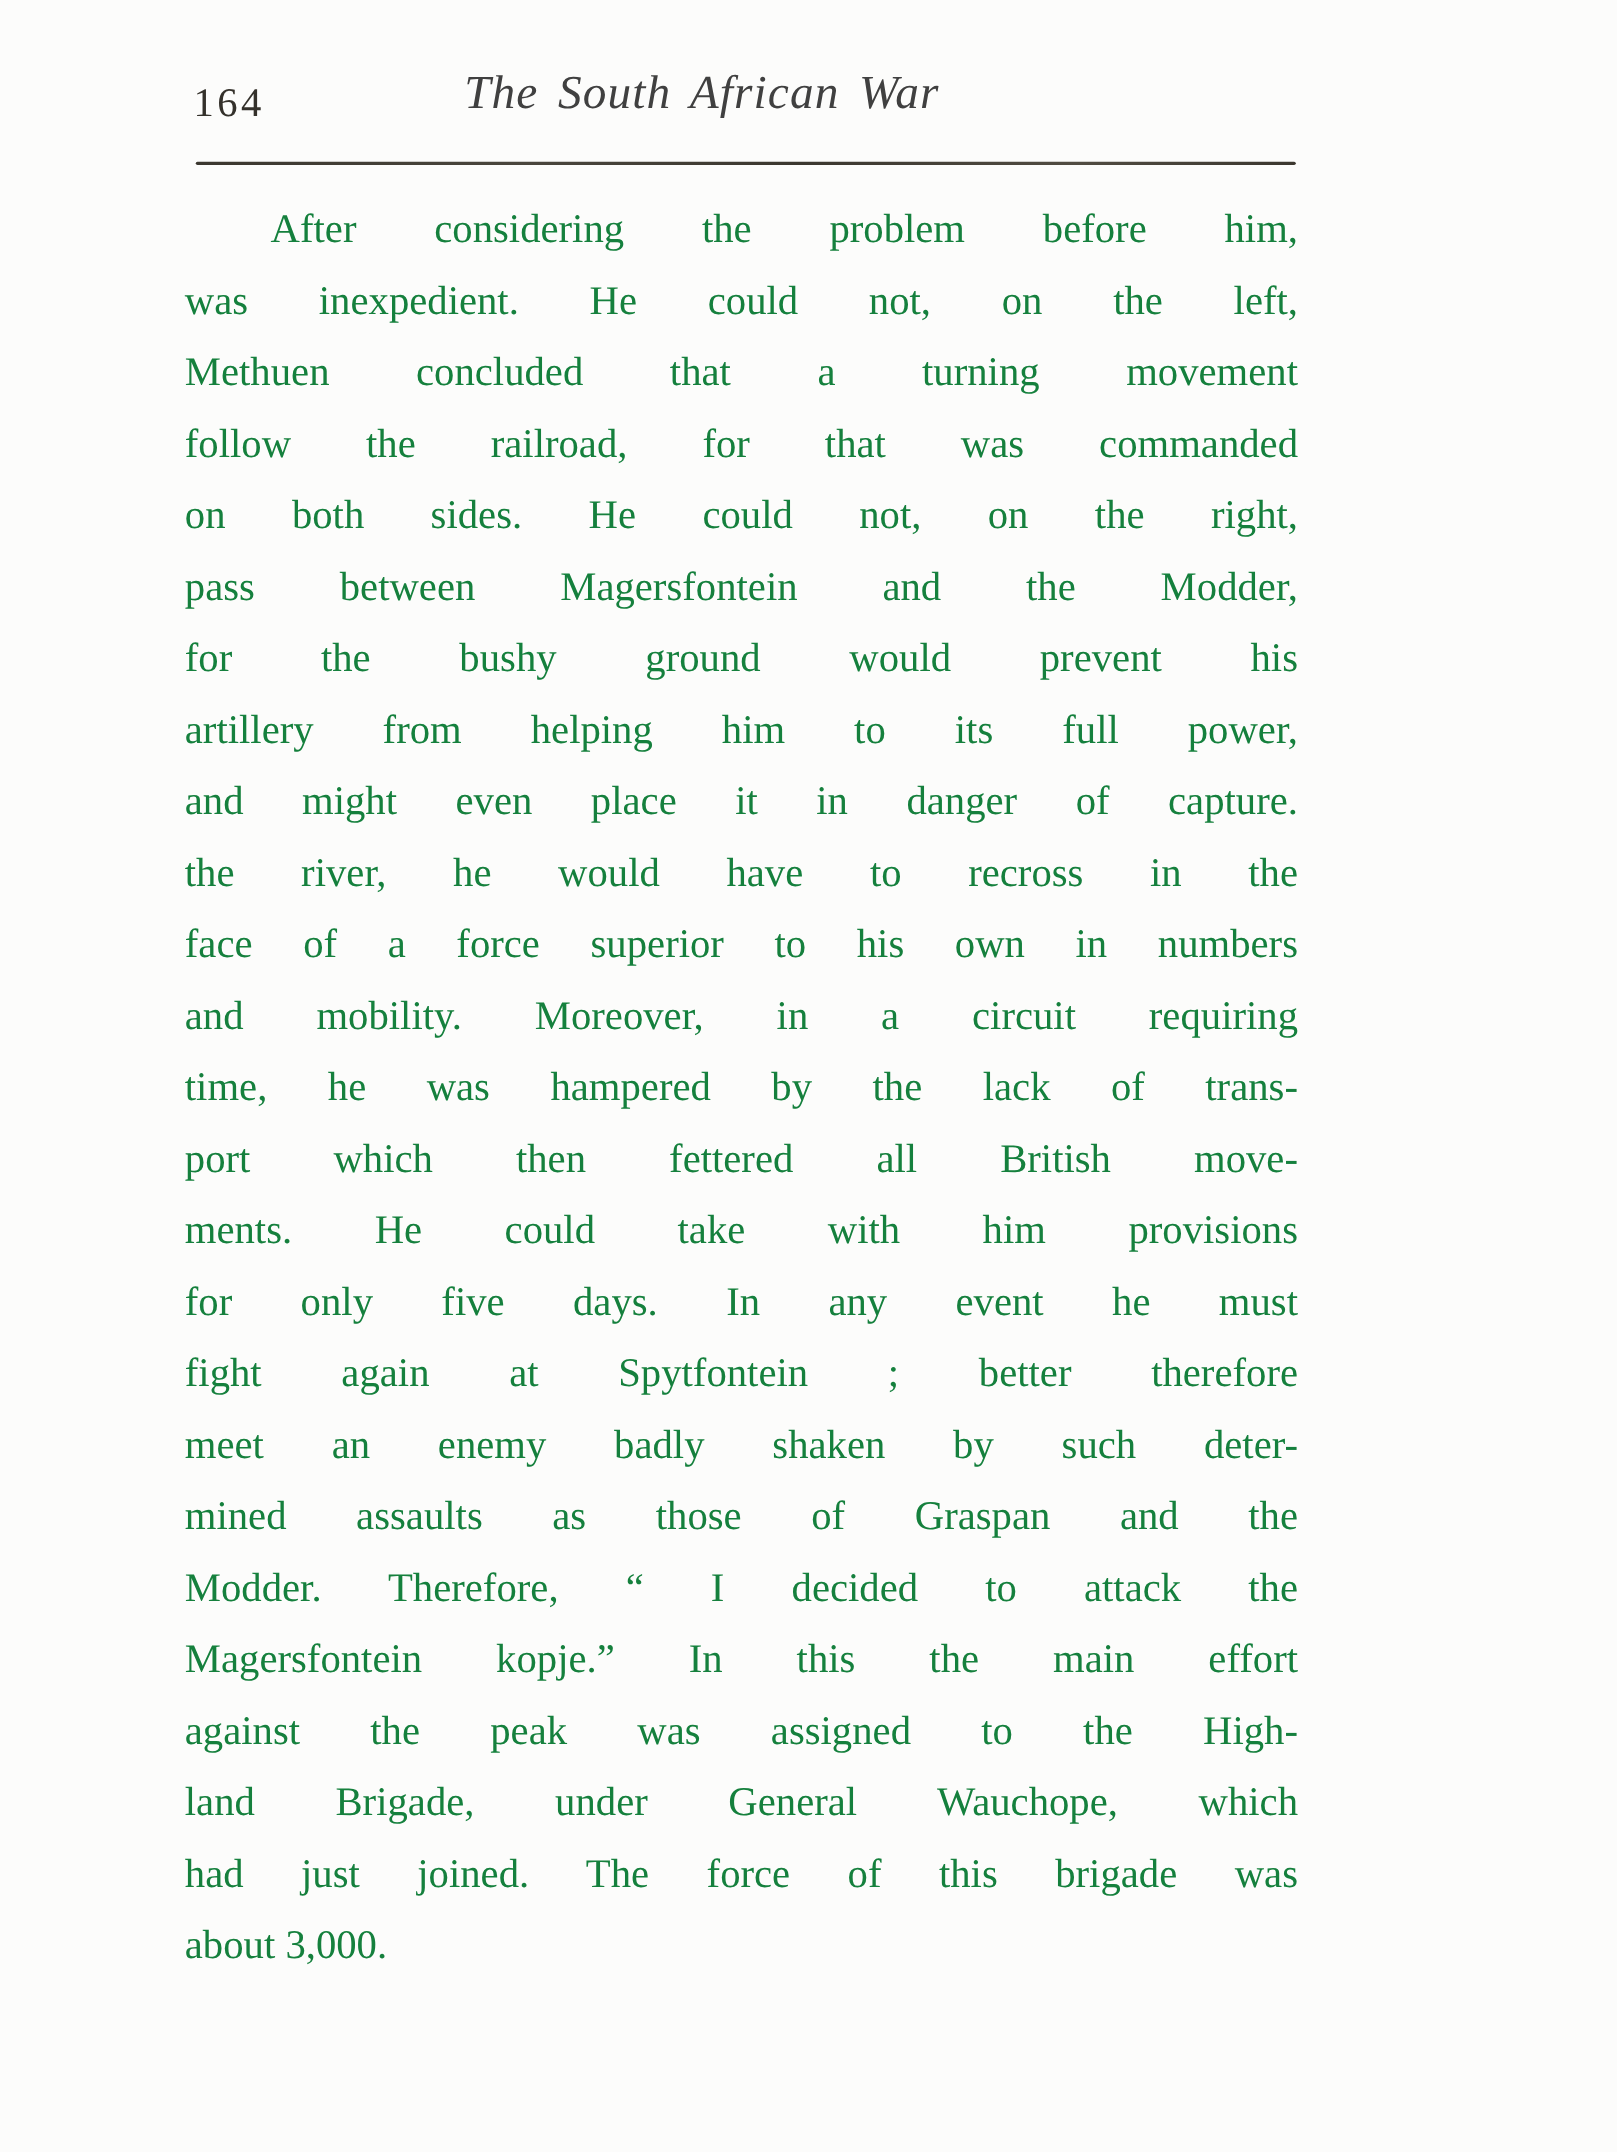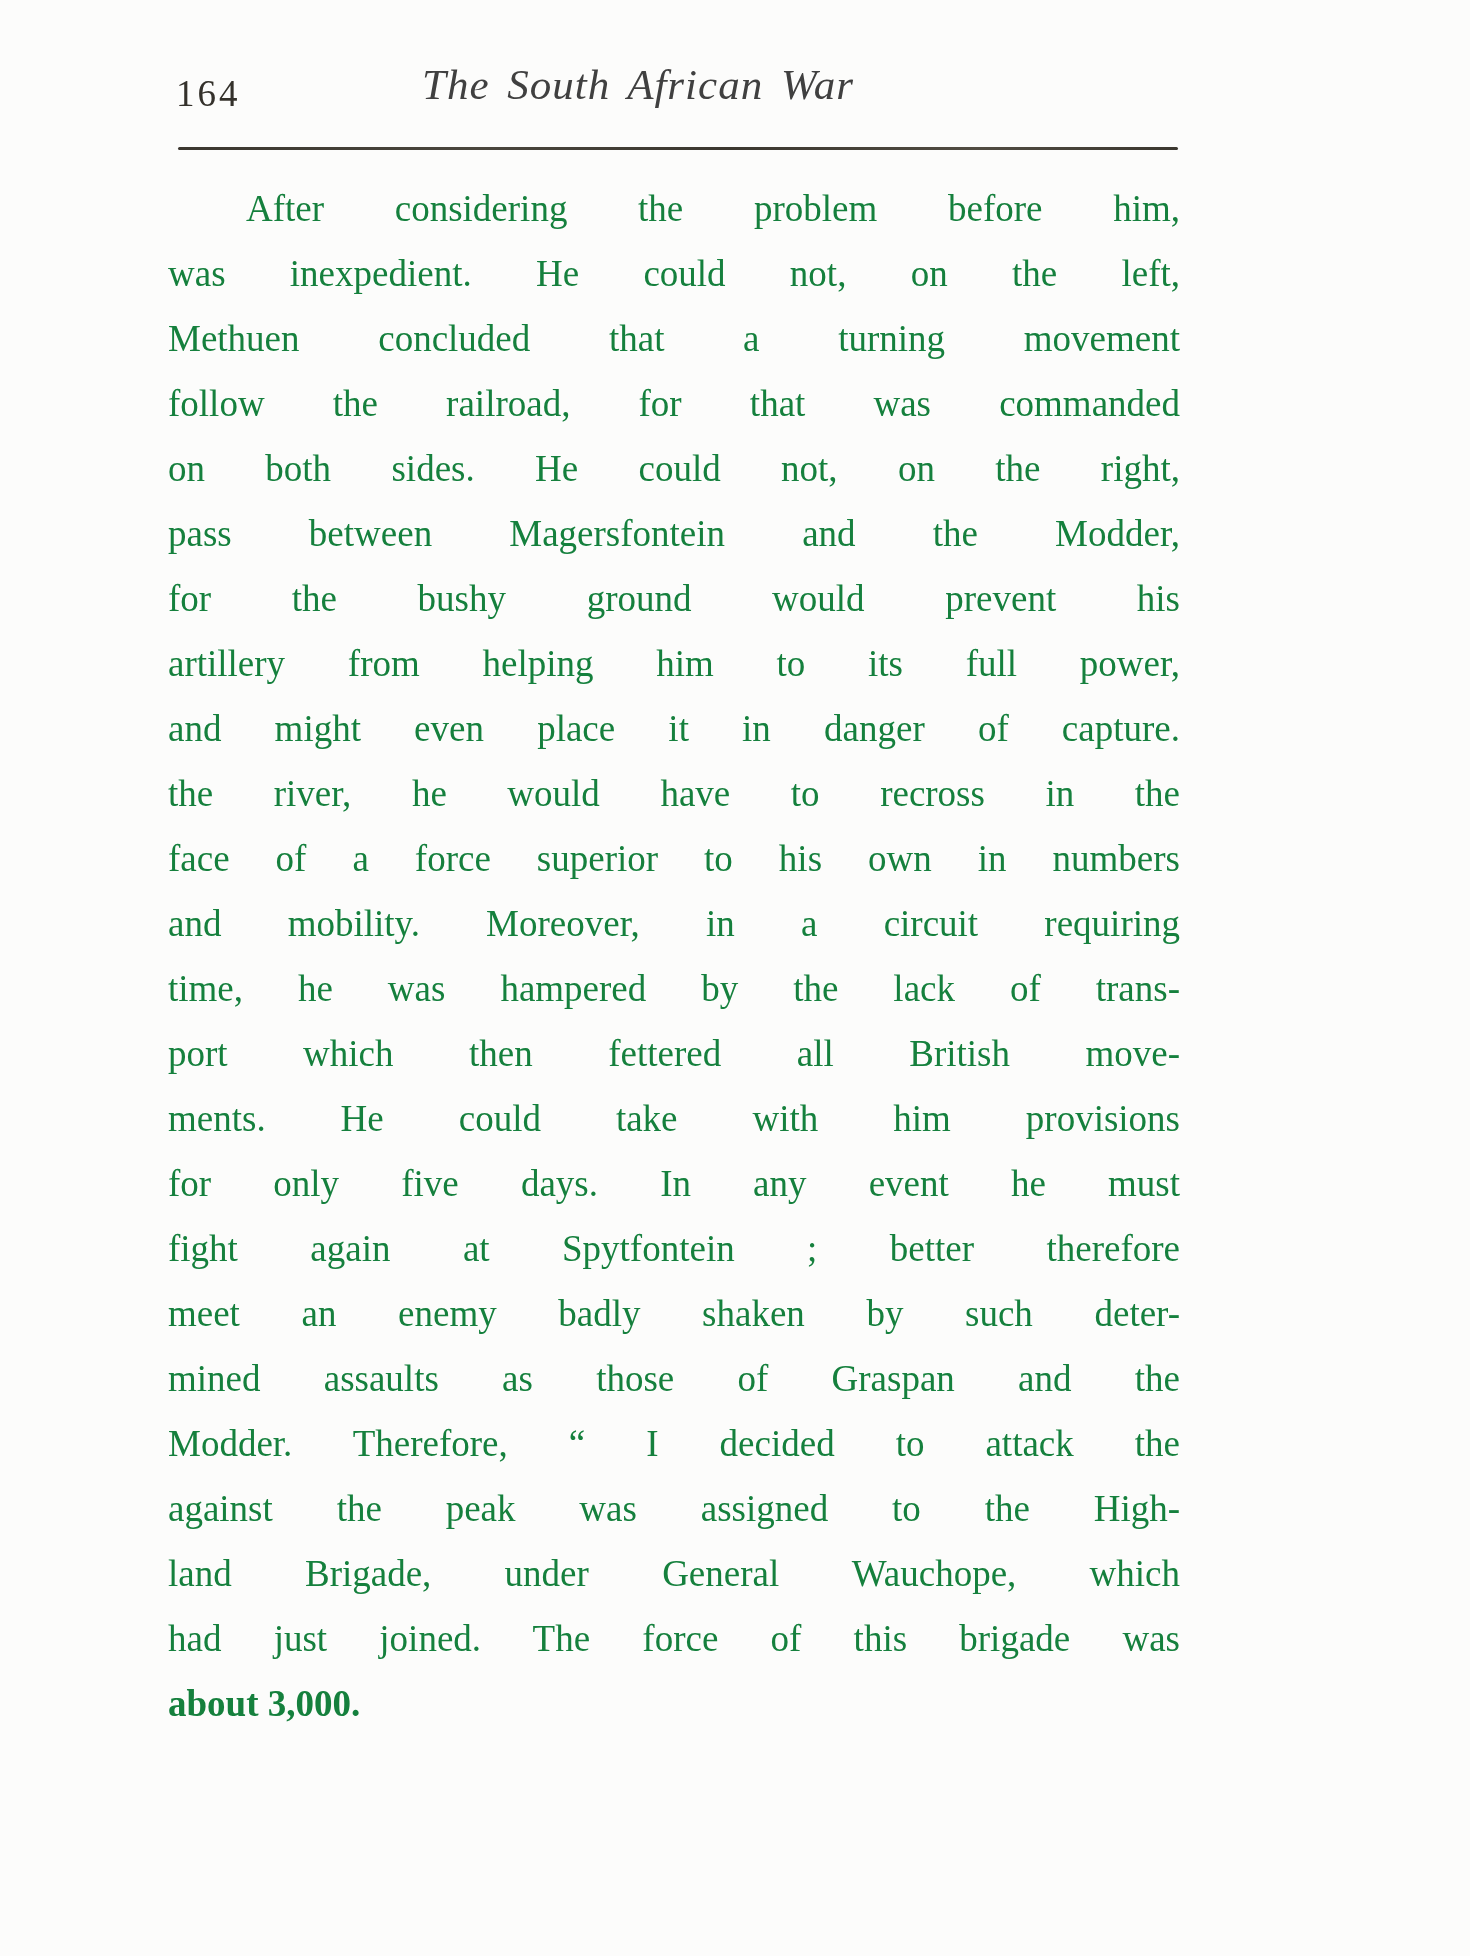--- a/index.html
+++ b/index.html
@@ -68,21 +68,20 @@
     line-height: 65px;
     text-align: justify;
     text-align-last: justify;
     color: #15803d;
   }
   .line.indent {
     text-indent: 78px;
   }
   .line.last {
     text-align-last: left;
-    font-weight: bold;
   }
 </style>
 </head>
 <body>
 
 <div class="page">
   <header class="page-header">
     <span class="page-number">164</span>
     <span class="running-title">The South African War</span>
   </header>
@@ -101,18 +100,19 @@
       <div class="line">face of a force superior to his own in numbers</div>
       <div class="line">and mobility.  Moreover, in a circuit requiring</div>
       <div class="line">time, he was hampered by the lack of trans-</div>
       <div class="line">port which then fettered all British move-</div>
       <div class="line">ments.  He could take with him provisions</div>
       <div class="line">for only five days.  In any event he must</div>
       <div class="line">fight again at Spytfontein ;  better therefore</div>
       <div class="line">meet an enemy badly shaken by such deter-</div>
       <div class="line">mined assaults as those of Graspan and the</div>
       <div class="line">Modder.  Therefore, “ I decided to attack the</div>
+      <div class="line">Magersfontein kopje.”  In this the main effort</div>
       <div class="line">against the peak was assigned to the High-</div>
       <div class="line">land Brigade, under General Wauchope, which</div>
       <div class="line">had just joined.  The force of this brigade was</div>
       <div class="line last">about 3,000.</div>
     </main>
 </div>
 
 </body></html>

